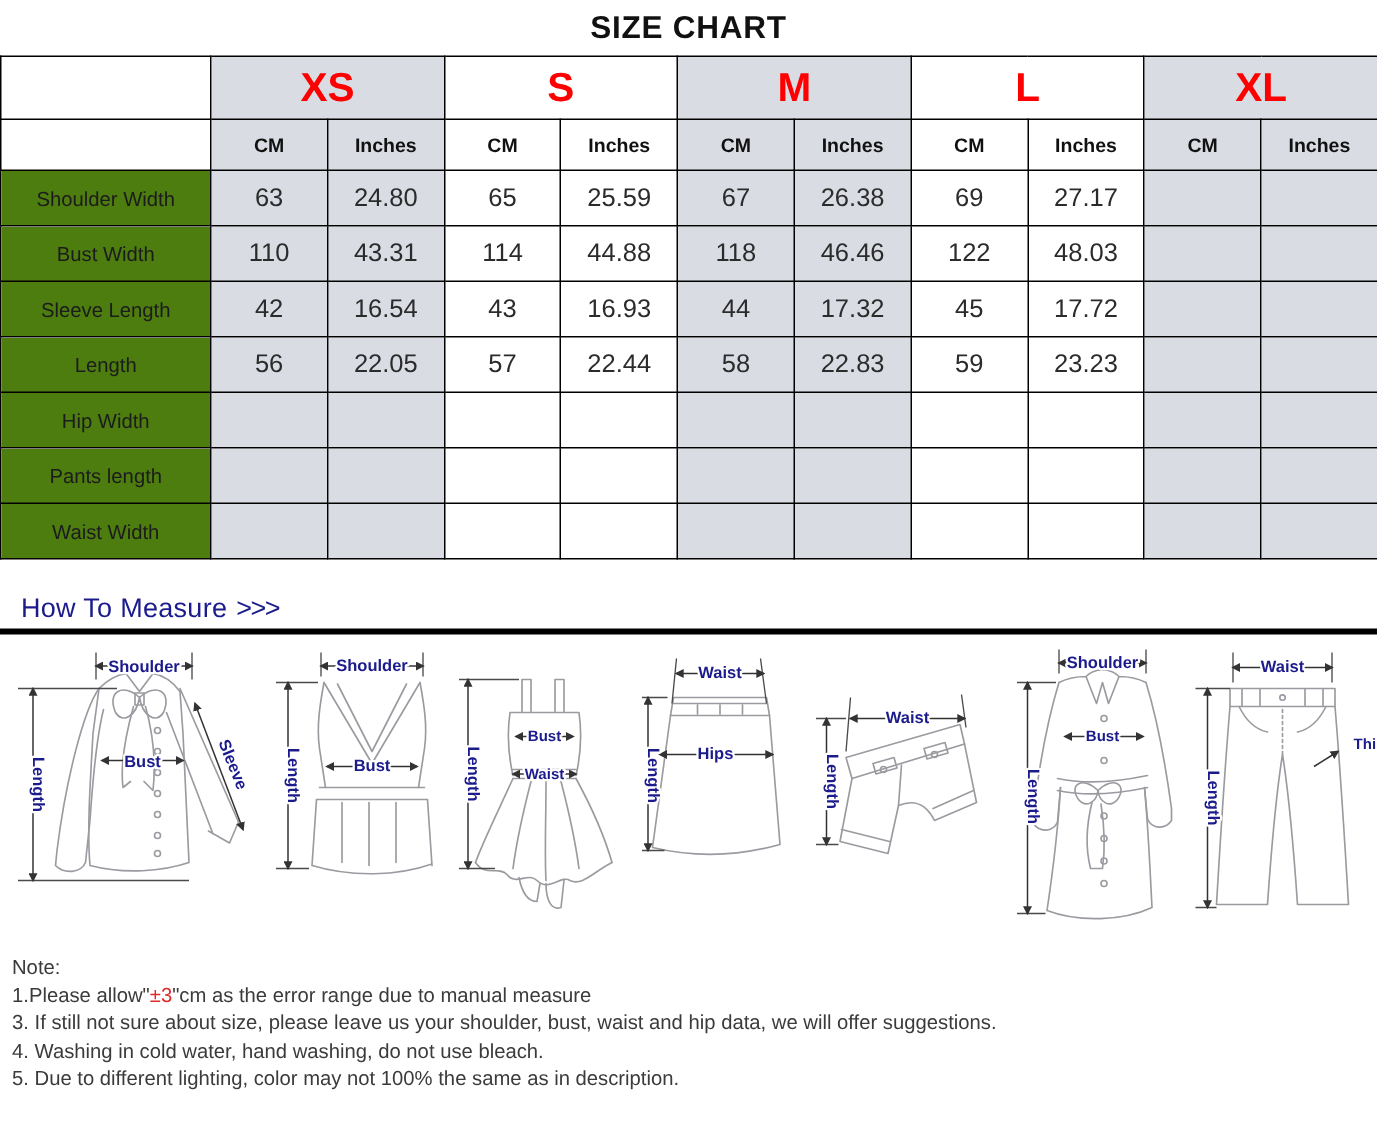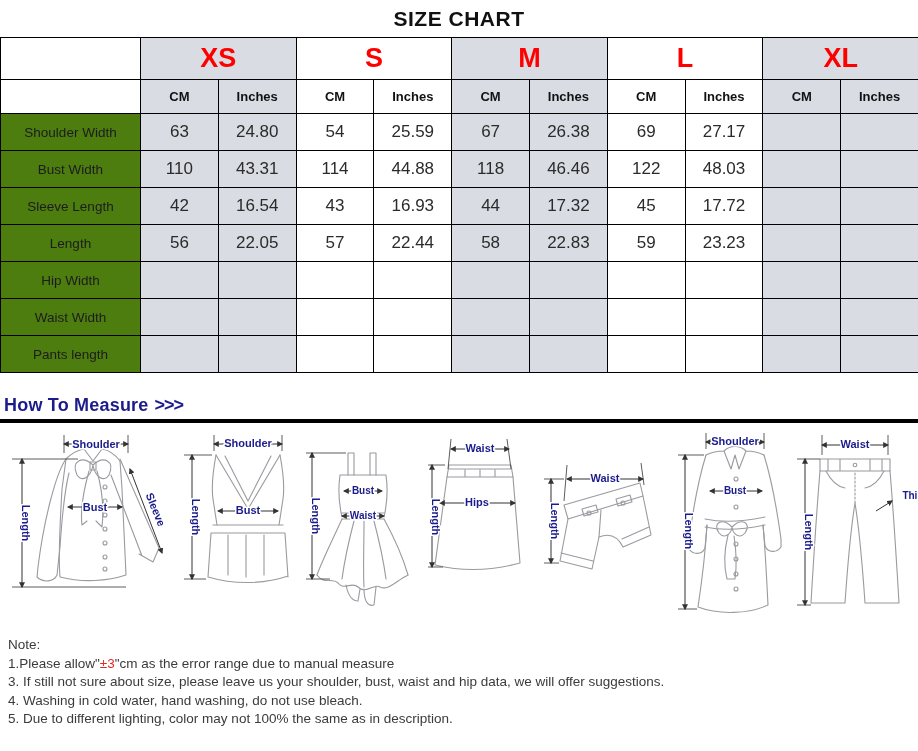--- a/index.html
+++ b/index.html
@@ -15,21 +15,21 @@
   col.c-val{width:77.8px;}
   .size-table th,.size-table td{border:1px solid #000;text-align:center;vertical-align:middle;padding:0;overflow:hidden;}
   .size-table .shade{background:#d9dce3;}
   tr.size-row th{height:41px;font-size:27px;font-weight:700;color:#ff0000;margin-top:16px;}
   tr.size-row th.corner{background:#fff;}
   tr.unit-row th{height:33px;font-size:13px;font-weight:700;color:#111;}
   tbody th.rlabel{height:36px;font-weight:400;font-size:13.5px;color:#1c1c1c;background:#4d7c0f;}
   tbody td{height:36px;font-size:17px;font-weight:400;color:#2b2b2b;}
 
   
-  .measure-head{margin-top:21px;padding-left:4px;font-size:18px;font-weight:700;color:#1b1b8c;letter-spacing:.2px;line-height:22px;}
+  .measure-head{margin-top:21px;padding-left:14px;font-size:18px;font-weight:400;color:#1b1b8c;letter-spacing:.2px;line-height:22px;}
   .measure-head .chev{margin-left:6px;letter-spacing:-1px;}
   .measure-rule{width:918px;height:4px;background:#000;margin-top:3px;}
 
   
   .figures{display:flex;align-items:center;height:200px;padding-left:8px;margin-top:6px;}
   .figures svg{display:block;flex:0 0 auto;}
   .f-tank{margin-left:4px;} .f-dress{margin-left:4px;} .f-skirt{margin-left:8px;}
   .f-shorts{margin-left:10px;} .f-coat{margin-left:22px;} .f-pants{margin-left:2px;}
   .o{fill:none;stroke:#9a9aa0;stroke-width:1.1;stroke-linecap:round;stroke-linejoin:round;}
   .g{fill:none;stroke:#4a4a4a;stroke-width:0.9;}
@@ -84,21 +84,21 @@
         <th>Inches</th>
         <th class="shade">CM</th>
         <th class="shade">Inches</th>
       </tr>
     </thead>
     <tbody>
       <tr>
         <th class="rlabel">Shoulder Width</th>
         <td class="shade">63</td>
         <td class="shade">24.80</td>
-        <td>54</td>
+        <td>65</td>
         <td>25.59</td>
         <td class="shade">67</td>
         <td class="shade">26.38</td>
         <td>69</td>
         <td>27.17</td>
         <td class="shade"></td>
         <td class="shade"></td>
       </tr>
       <tr>
         <th class="rlabel">Bust Width</th>
@@ -146,34 +146,34 @@
         <td></td>
         <td></td>
         <td class="shade"></td>
         <td class="shade"></td>
         <td></td>
         <td></td>
         <td class="shade"></td>
         <td class="shade"></td>
       </tr>
       <tr>
+        <th class="rlabel">Pants length</th>
+        <td class="shade"></td>
+        <td class="shade"></td>
+        <td></td>
+        <td></td>
+        <td class="shade"></td>
+        <td class="shade"></td>
+        <td></td>
+        <td></td>
+        <td class="shade"></td>
+        <td class="shade"></td>
+      </tr>
+      <tr>
         <th class="rlabel">Waist Width</th>
-        <td class="shade"></td>
-        <td class="shade"></td>
-        <td></td>
-        <td></td>
-        <td class="shade"></td>
-        <td class="shade"></td>
-        <td></td>
-        <td></td>
-        <td class="shade"></td>
-        <td class="shade"></td>
-      </tr>
-      <tr>
-        <th class="rlabel">Pants length</th>
         <td class="shade"></td>
         <td class="shade"></td>
         <td></td>
         <td></td>
         <td class="shade"></td>
         <td class="shade"></td>
         <td></td>
         <td></td>
         <td class="shade"></td>
         <td class="shade"></td>

